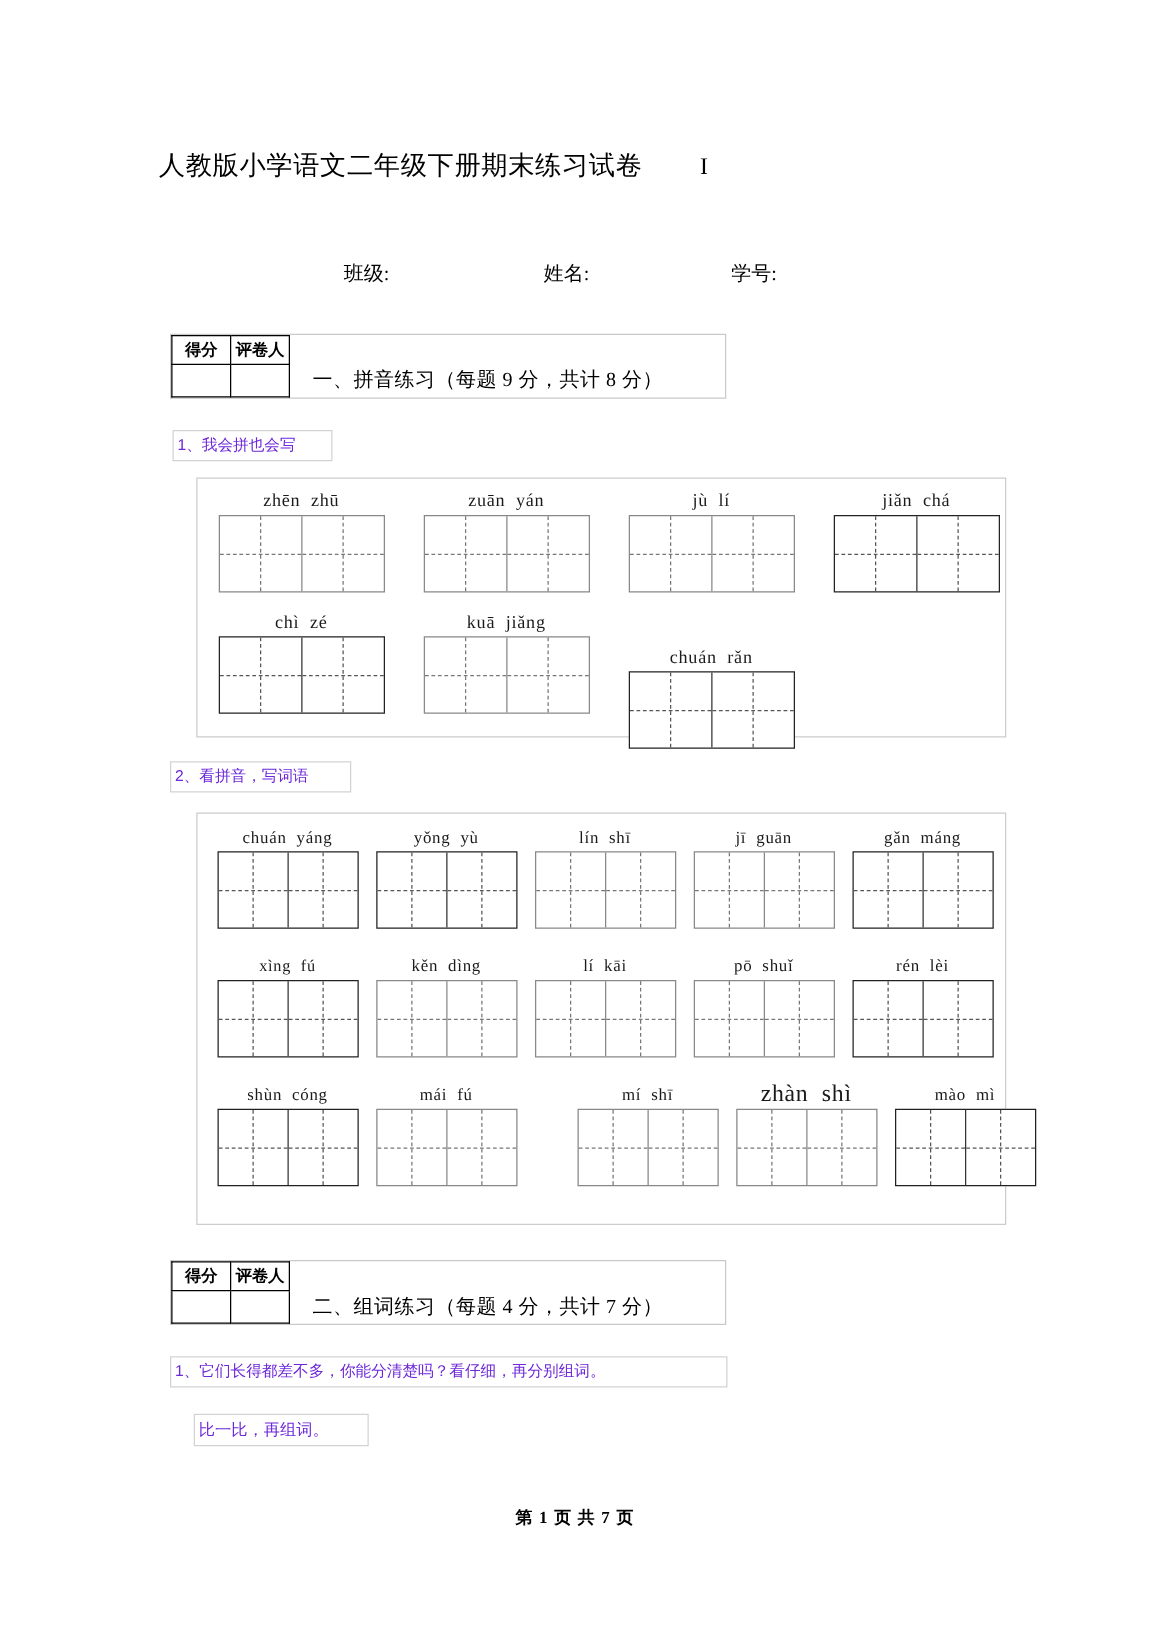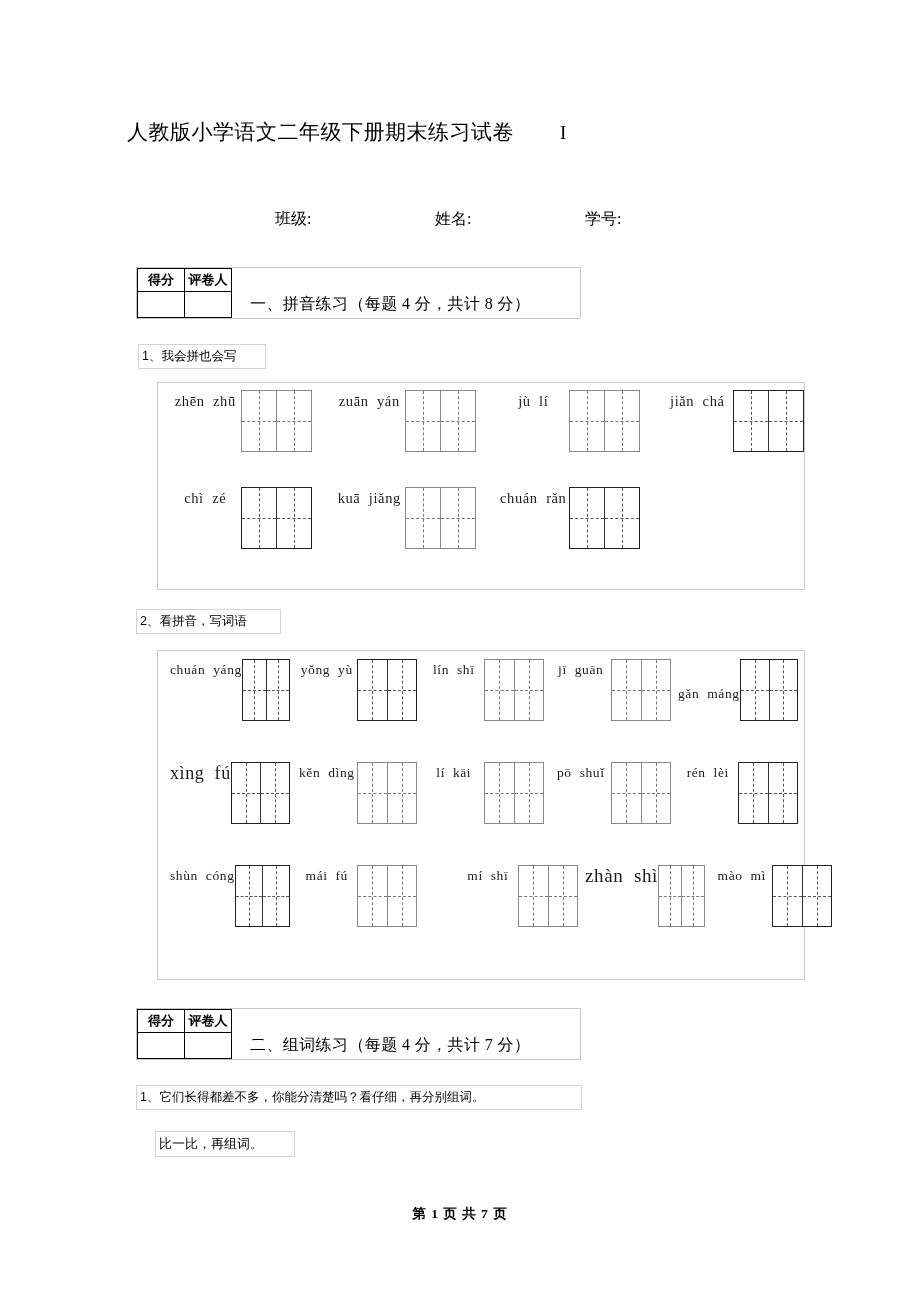--- a/index.html
+++ b/index.html
@@ -90,37 +90,38 @@
   .q-label {
     position: absolute;
     border: 1px solid #d3d3d3;
     box-sizing: border-box;
     font-size: 12.5px;
     font-family: "Liberation Sans", "DejaVu Sans", sans-serif;
     display: flex;
     align-items: center;
     padding-left: 3px;
     white-space: pre;
-    color: #000000;
+    color: #6d28d9;
   }
 
   
   .pinyin-box {
     position: absolute;
     border: 1px solid #cccccc;
     box-sizing: border-box;
     background: #fff;
   }
   .pinyin-row {
     display: flex;
     align-items: flex-start;
   }
   .pinyin-cellgroup {
     display: flex;
-    align-items: flex-start;
+    flex-direction: column;
+    align-items: center;
   }
   .pinyin-text {
     font-family: "Liberation Serif", "DejaVu Serif", serif;
     font-size: 14.5px;
     letter-spacing: 0.6px;
     white-space: pre;
     color: #1a1a1a;
     height: 22px;
     line-height: 22px;
     display: flex;
@@ -202,21 +203,21 @@
           <tr>
         <td>得分</td>
         <td>评卷人</td>
       </tr>
       <tr>
         <td class="blank"></td>
         <td class="blank"></td>
       </tr>
     </tbody>
       </table>
-    <div class="section-title">一、拼音练习（每题 4 分，共计 8 分）</div>
+    <div class="section-title">一、拼音练习（每题 9 分，共计 8 分）</div>
   </div>
 
   <div class="q-label" style="left:138px; top:344px; width:128px; height:25px;">1、我会拼也会写</div>
 
   <div class="pinyin-box" id="box-1-1" style="left:157px; top:382px; width:648px; height:208px;">
       <div class="pinyin-row" style="position: absolute; left: 12px; top: 7px;">
         <div class="pinyin-cellgroup" style="width: 142px; margin-right: 22px;">
           <div class="pinyin-text" style="width: 133px; font-size: 14.5px;">zhēn&nbsp;&nbsp;zhū</div>
           <div class="tzg light" style="width: 133px; height: 62px;">
             <div class="cell" style="flex: 1 1 50%;"></div>
@@ -253,21 +254,21 @@
             <div class="cell" style="flex: 1 1 50%;"></div>
           </div>
         </div>
         <div class="pinyin-cellgroup" style="width: 142px; margin-right: 22px;">
           <div class="pinyin-text" style="width: 133px; font-size: 14.5px;">kuā&nbsp;&nbsp;jiǎng</div>
           <div class="tzg light" style="width: 133px; height: 62px;">
             <div class="cell" style="flex: 1 1 50%;"></div>
             <div class="cell" style="flex: 1 1 50%;"></div>
           </div>
         </div>
-        <div class="pinyin-cellgroup" style="width: 142px; margin-right: 22px;">
+        <div class="pinyin-cellgroup" style="width: 142px; margin-right: 22px; margin-top: 28px;">
           <div class="pinyin-text" style="width: 133px; font-size: 14.5px;">chuán&nbsp;&nbsp;rǎn</div>
           <div class="tzg" style="width: 133px; height: 62px;">
             <div class="cell" style="flex: 1 1 50%;"></div>
             <div class="cell" style="flex: 1 1 50%;"></div>
           </div>
         </div>
       </div>
     </div>
 
   <div class="q-label" style="left:136px; top:609px; width:145px; height:25px;">2、看拼音，写词语</div>
@@ -296,30 +297,30 @@
           </div>
         </div>
         <div class="pinyin-cellgroup" style="width: 120px; margin-right: 7px;">
           <div class="pinyin-text" style="width: 113px; font-size: 13.5px;">jī&nbsp;&nbsp;guān</div>
           <div class="tzg light" style="width: 113px; height: 62px;">
             <div class="cell" style="flex: 1 1 50%;"></div>
             <div class="cell" style="flex: 1 1 50%;"></div>
           </div>
         </div>
         <div class="pinyin-cellgroup" style="width: 120px; margin-right: 0px;">
-          <div class="pinyin-text" style="width: 113px; font-size: 13.5px; margin-top: 24px;">gǎn&nbsp;&nbsp;máng</div>
+          <div class="pinyin-text" style="width: 113px; font-size: 13.5px;">gǎn&nbsp;&nbsp;máng</div>
           <div class="tzg" style="width: 113px; height: 62px;">
             <div class="cell" style="flex: 1 1 50%;"></div>
             <div class="cell" style="flex: 1 1 50%;"></div>
           </div>
         </div>
       </div>
       <div class="pinyin-row" style="position: absolute; left: 12px; top: 111px;">
         <div class="pinyin-cellgroup" style="width: 120px; margin-right: 7px;">
-          <div class="pinyin-text" style="width: 113px; font-size: 18px; font-family: Liberation Serif, serif;">xìng&nbsp;&nbsp;fú</div>
+          <div class="pinyin-text" style="width: 113px; font-size: 13px; font-family: Liberation Serif, serif;">xìng&nbsp;&nbsp;fú</div>
           <div class="tzg" style="width: 113px; height: 62px;">
             <div class="cell" style="flex: 1 1 50%;"></div>
             <div class="cell" style="flex: 1 1 50%;"></div>
           </div>
         </div>
         <div class="pinyin-cellgroup" style="width: 120px; margin-right: 7px;">
           <div class="pinyin-text" style="width: 113px; font-size: 13.5px;">kěn&nbsp;&nbsp;dìng</div>
           <div class="tzg light" style="width: 113px; height: 62px;">
             <div class="cell" style="flex: 1 1 50%;"></div>
             <div class="cell" style="flex: 1 1 50%;"></div>

